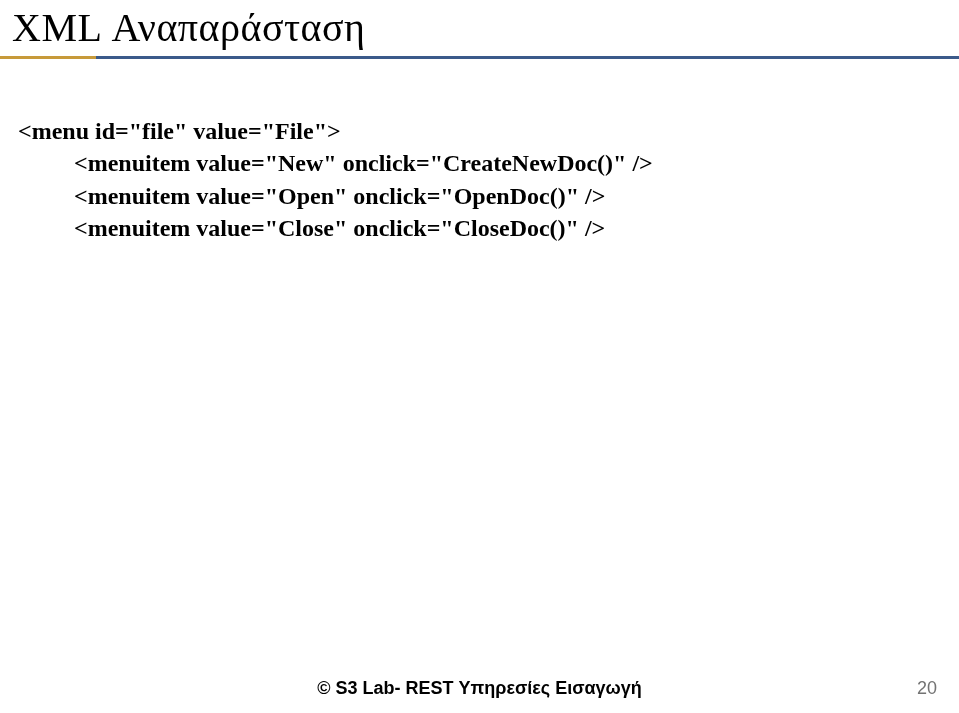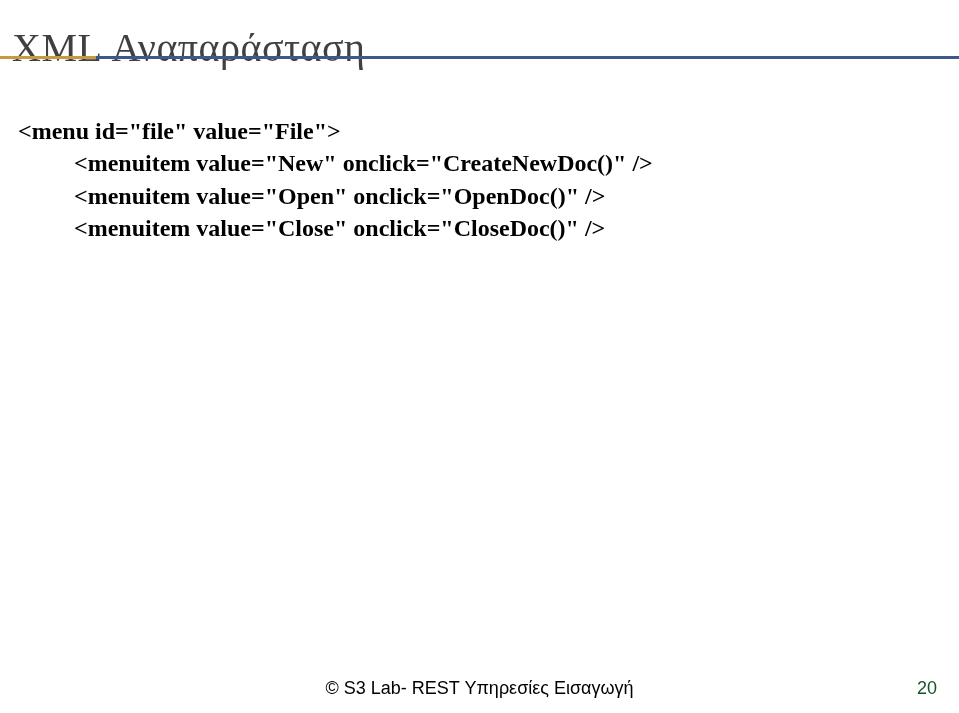--- a/index.html
+++ b/index.html
@@ -6,25 +6,24 @@
   body {
     width: 959px;
     height: 713px;
     background: #ffffff;
     font-family: "Times New Roman", Times, serif;
     position: relative;
     overflow: hidden;
   }
   .slide-title {
     font-size: 40px;
-    color: #404040;
+    color: #000000;
     padding: 4px 0 0 12px;
     font-weight: 400;
     letter-spacing: 0.5px;
-    margin-top: 20px;
   }
   .title-rule {
     position: absolute;
     left: 0;
     top: 56px;
     height: 3px;
     background: #3b5a8a;
   }
   .rule-gold {
     width: 96px;
@@ -48,27 +47,28 @@
   .indent2 { padding-left: 56px; }
   .footer {
     position: absolute;
     bottom: 14px;
     left: 0;
     width: 100%;
     text-align: center;
     font-size: 18px;
     color: #000;
     font-family: Arial, Helvetica, sans-serif;
+    font-weight: bold;
   }
   .page-num {
     position: absolute;
     bottom: 14px;
     right: 22px;
     font-size: 18px;
-    color: #14532d;
+    color: #737373;
     font-family: Arial, Helvetica, sans-serif;
   }
 </style>
 </head>
 <body>
 
 <div class="slide-title">XML Αναπαράσταση</div>
 <div class="title-rule rule-blue"></div>
 <div class="title-rule rule-gold"></div>
 

